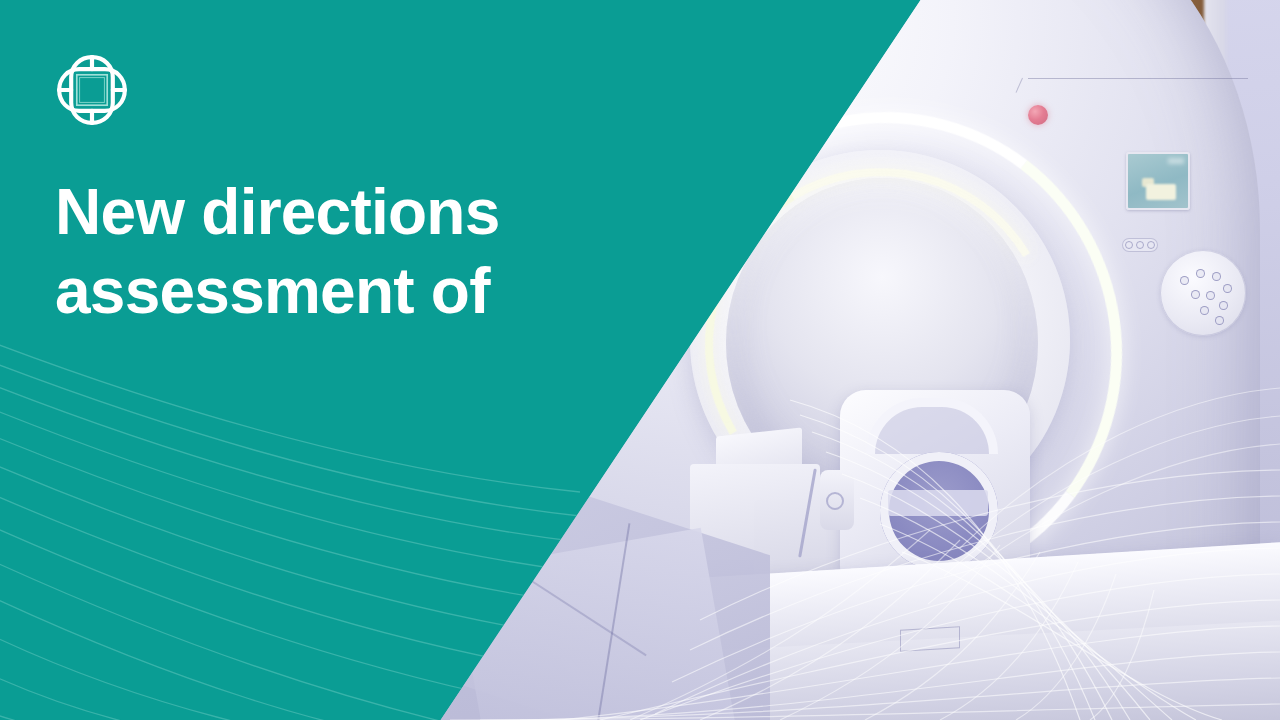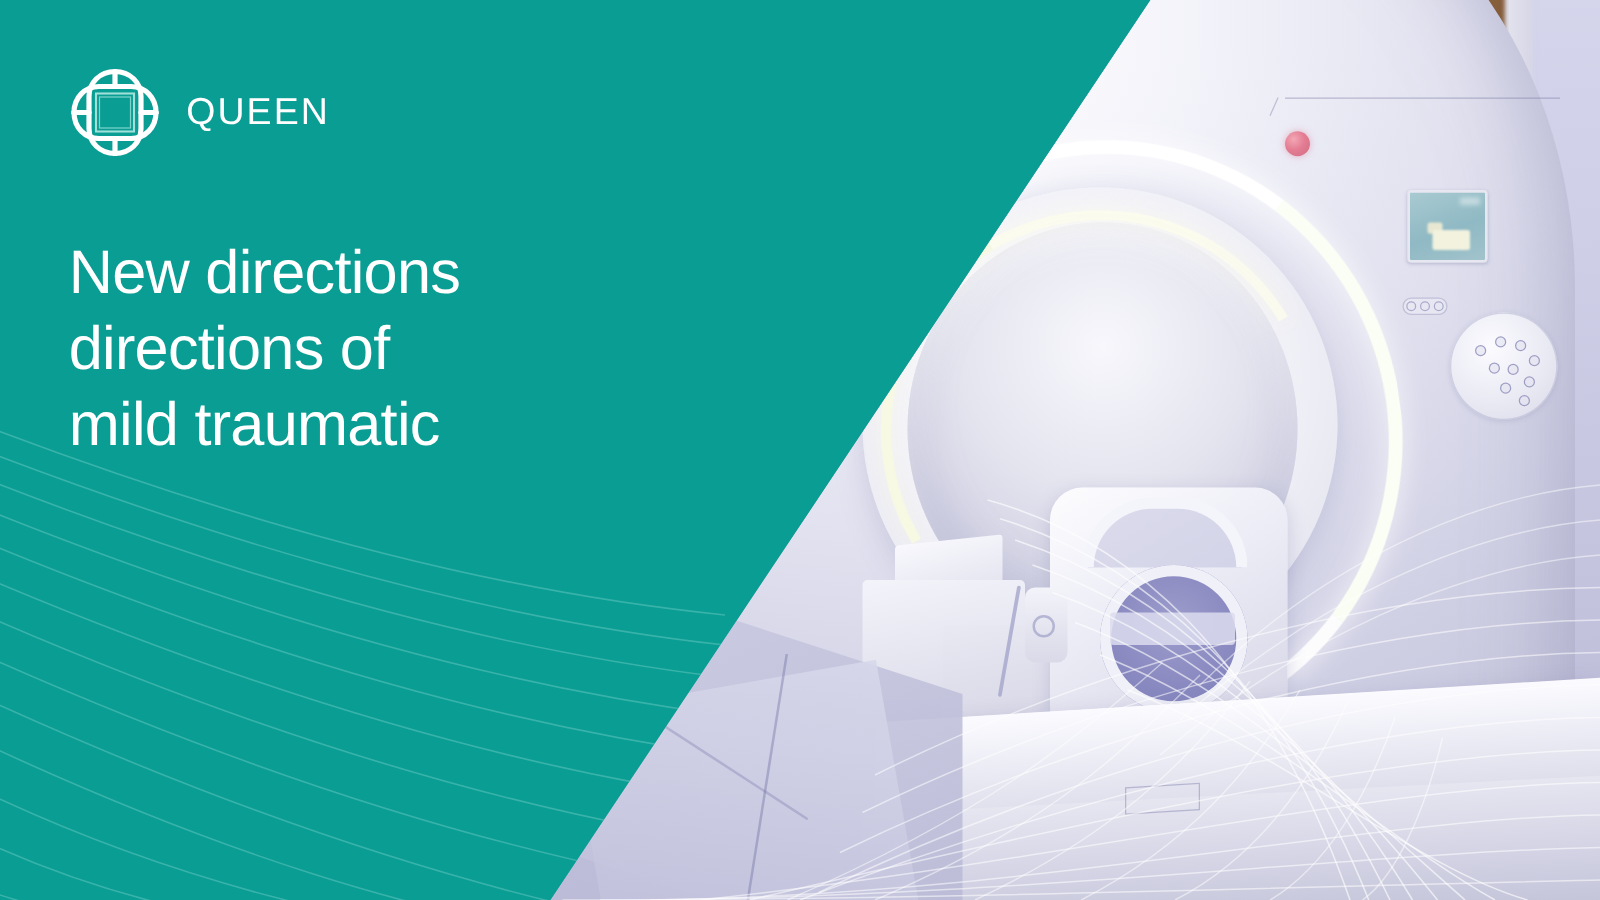--- a/index.html
+++ b/index.html
@@ -301,25 +301,25 @@
     color:#cdeeea;
     font-size:14.5px;
     font-weight:400;
     letter-spacing:.175em;
     line-height:1.9;
   }
 
   
   .headline {
     position:absolute;
-    left:55px; top:188px;
+    left:55px; top:173px;
     width:520px;
     color:#ffffff;
-    font-size:49px;
-    font-weight:normal;
+    font-size:64px;
+    font-weight:bold;
     line-height:1.24;
     letter-spacing:-0.012em;
   }
   .headline span { display:block; white-space:nowrap; }
 </style>
 </head>
 <body>
 
 <div class="slide">
 
@@ -459,23 +459,21 @@
           <path d="M50 76 L50 91"></path>
           <path d="M9 50 L24 50"></path>
           <path d="M76 50 L91 50"></path>
         </g>
 
         <rect x="31" y="31" width="38" height="38" fill="none" stroke="#9fe0d8" stroke-width="2.1"></rect>
         <rect x="34.5" y="34.5" width="31" height="31" fill="none" stroke="#7ed4ca" stroke-width="1.2"></rect>
       </svg>
 
       <div class="logo-words">
-        <div class="logo-line1">QUEEN</div>
       </div>
     </div>
 
     <h1 class="headline">
       <span>New directions</span>
-      <span>directions of</span>
-      <span>mild traumatic</span>
+      <span>assessment of</span>
     </h1>
   </div>
 </div>
 
 </body></html>

